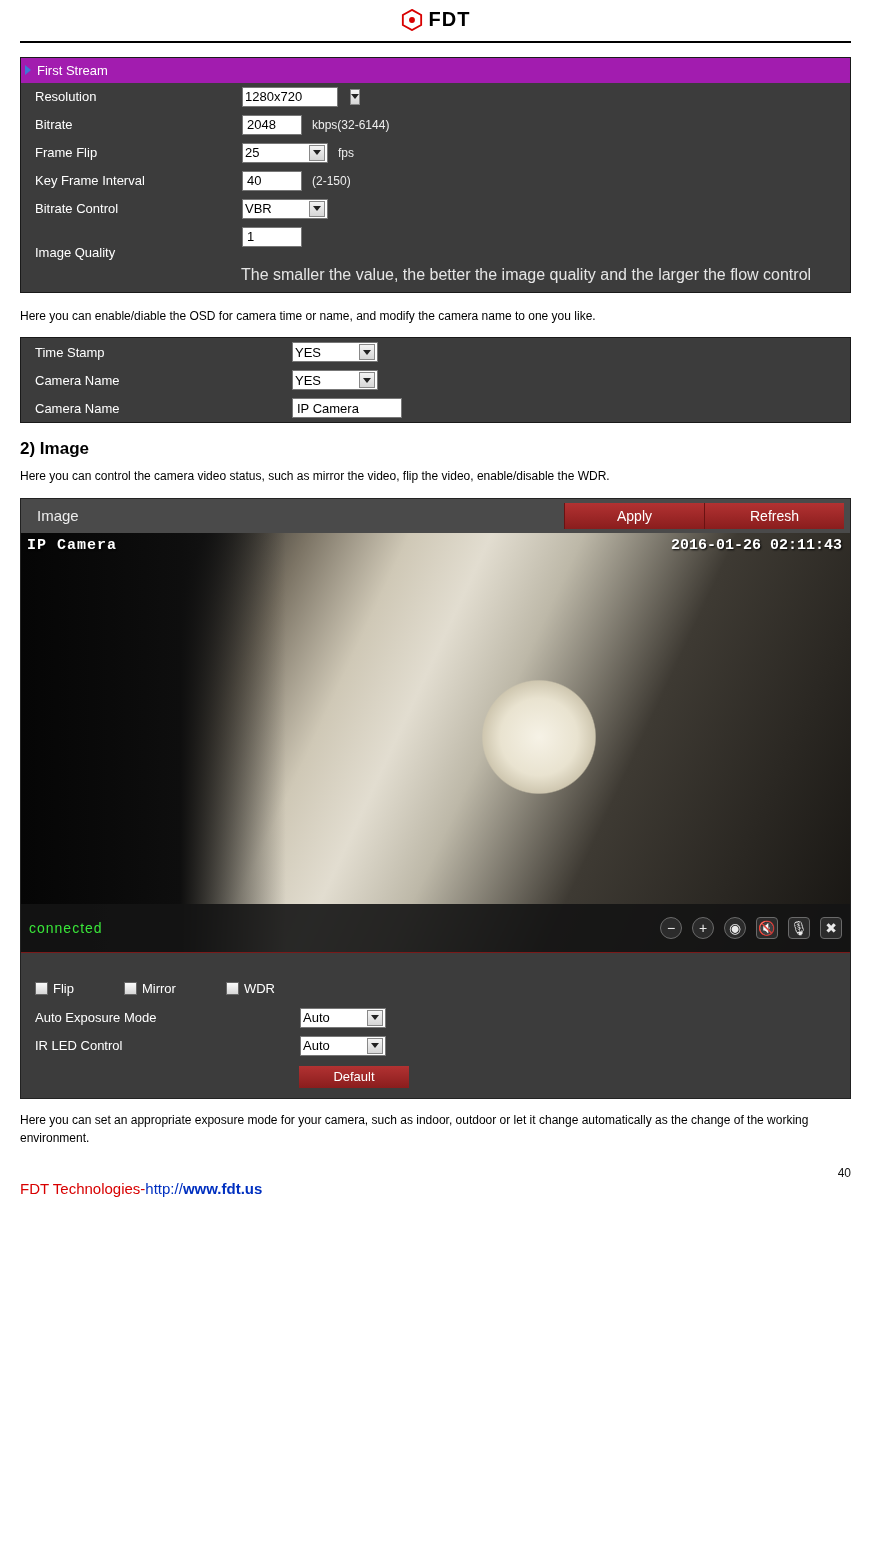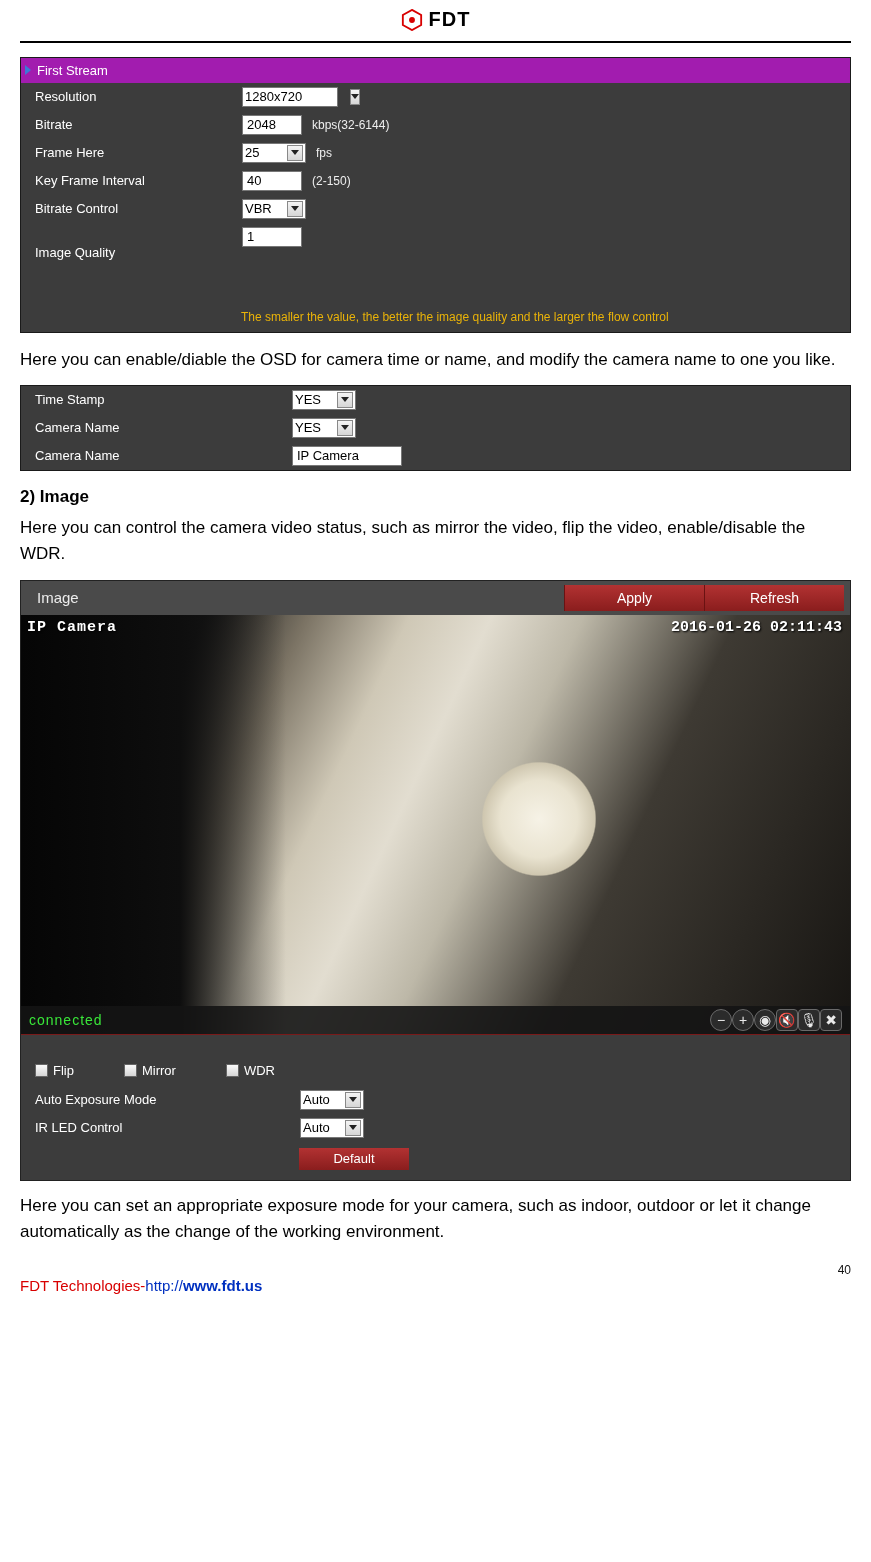--- a/index.html
+++ b/index.html
@@ -63,46 +63,45 @@
     background: #fff;
     color: #000;
     font-size: 13px;
     height: 20px;
     border: 1px solid #777;
     padding: 0 2px;
     display: inline-flex;
     align-items: center;
     justify-content: space-between;
   }
-  .sel { width: 64px; }
+  .sel { width: 86px; }
   .sel.wide { width: 96px; gap: 44px; }
   .sel .arrow {
     width: 16px; height: 16px;
     background: linear-gradient(#f4f4f4,#d6d6d6);
     border: 1px solid #888;
     display:flex; align-items:center; justify-content:center;
     margin-left:4px;
   }
   .sel .arrow::after {
     content:"";
     width:0; height:0;
     border-left:4px solid transparent;
     border-right:4px solid transparent;
     border-top:5px solid #222;
   }
   .txtin { width: 60px; padding: 0 4px; }
   .hint { color: #eee; font-size: 12px; }
   .fullhint {
     padding: 2px 6px 8px 220px;
+    font-size: 16px;
+    color: #e5e5e5;
+  }
+  .body-text {
     font-size: 12px;
-    color: #eab308;
-    margin-top: 44px;
-  }
-  .body-text {
-    font-size: 17px;
     line-height: 1.55;
     margin: 8px 0 12px 0;
   }
   .section-title {
     font-weight: bold;
     font-size: 17px;
     margin: 16px 0 4px 0;
   }
 
   
@@ -160,24 +159,25 @@
     color:#fff;
     font-family: "Courier New", monospace;
     font-weight:bold;
     font-size:15px;
     text-shadow:1px 1px 2px #000;
   }
   .osd.tl { top:4px; left:6px; letter-spacing:1px; }
   .osd.tr { top:4px; right:8px; }
   .video-controls {
     position:absolute; left:0; right:0; bottom:0;
-    height:28px;
+    height:48px;
     background: rgba(20,20,20,0.9);
     display:flex; align-items:center;
     padding:0 8px;
+    gap:10px;
   }
   .video-controls .status { color:#39e639; font-size:14px; letter-spacing:1px; flex:1; }
   .vicon {
     width:22px; height:22px;
     display:flex; align-items:center; justify-content:center;
     color:#eaeaea; font-size:14px;
     border:1px solid #6a6a6a;
     border-radius:50%;
     background:#2b2b2b;
   }
@@ -251,21 +251,21 @@
 
   <div class="panel-row">
     <span class="panel-label">Bitrate</span>
     <span class="txtin">
       <span>2048</span>
     </span>
     <span class="hint">kbps(32-6144)</span>
   </div>
 
   <div class="panel-row">
-    <span class="panel-label">Frame Here</span>
+    <span class="panel-label">Frame Flip</span>
     <span class="sel">
       <span>25</span>
       <span class="arrow"></span>
     </span>
     <span class="hint">fps</span>
   </div>
 
   <div class="panel-row">
     <span class="panel-label">Key Frame Interval</span>
     <span class="txtin">

